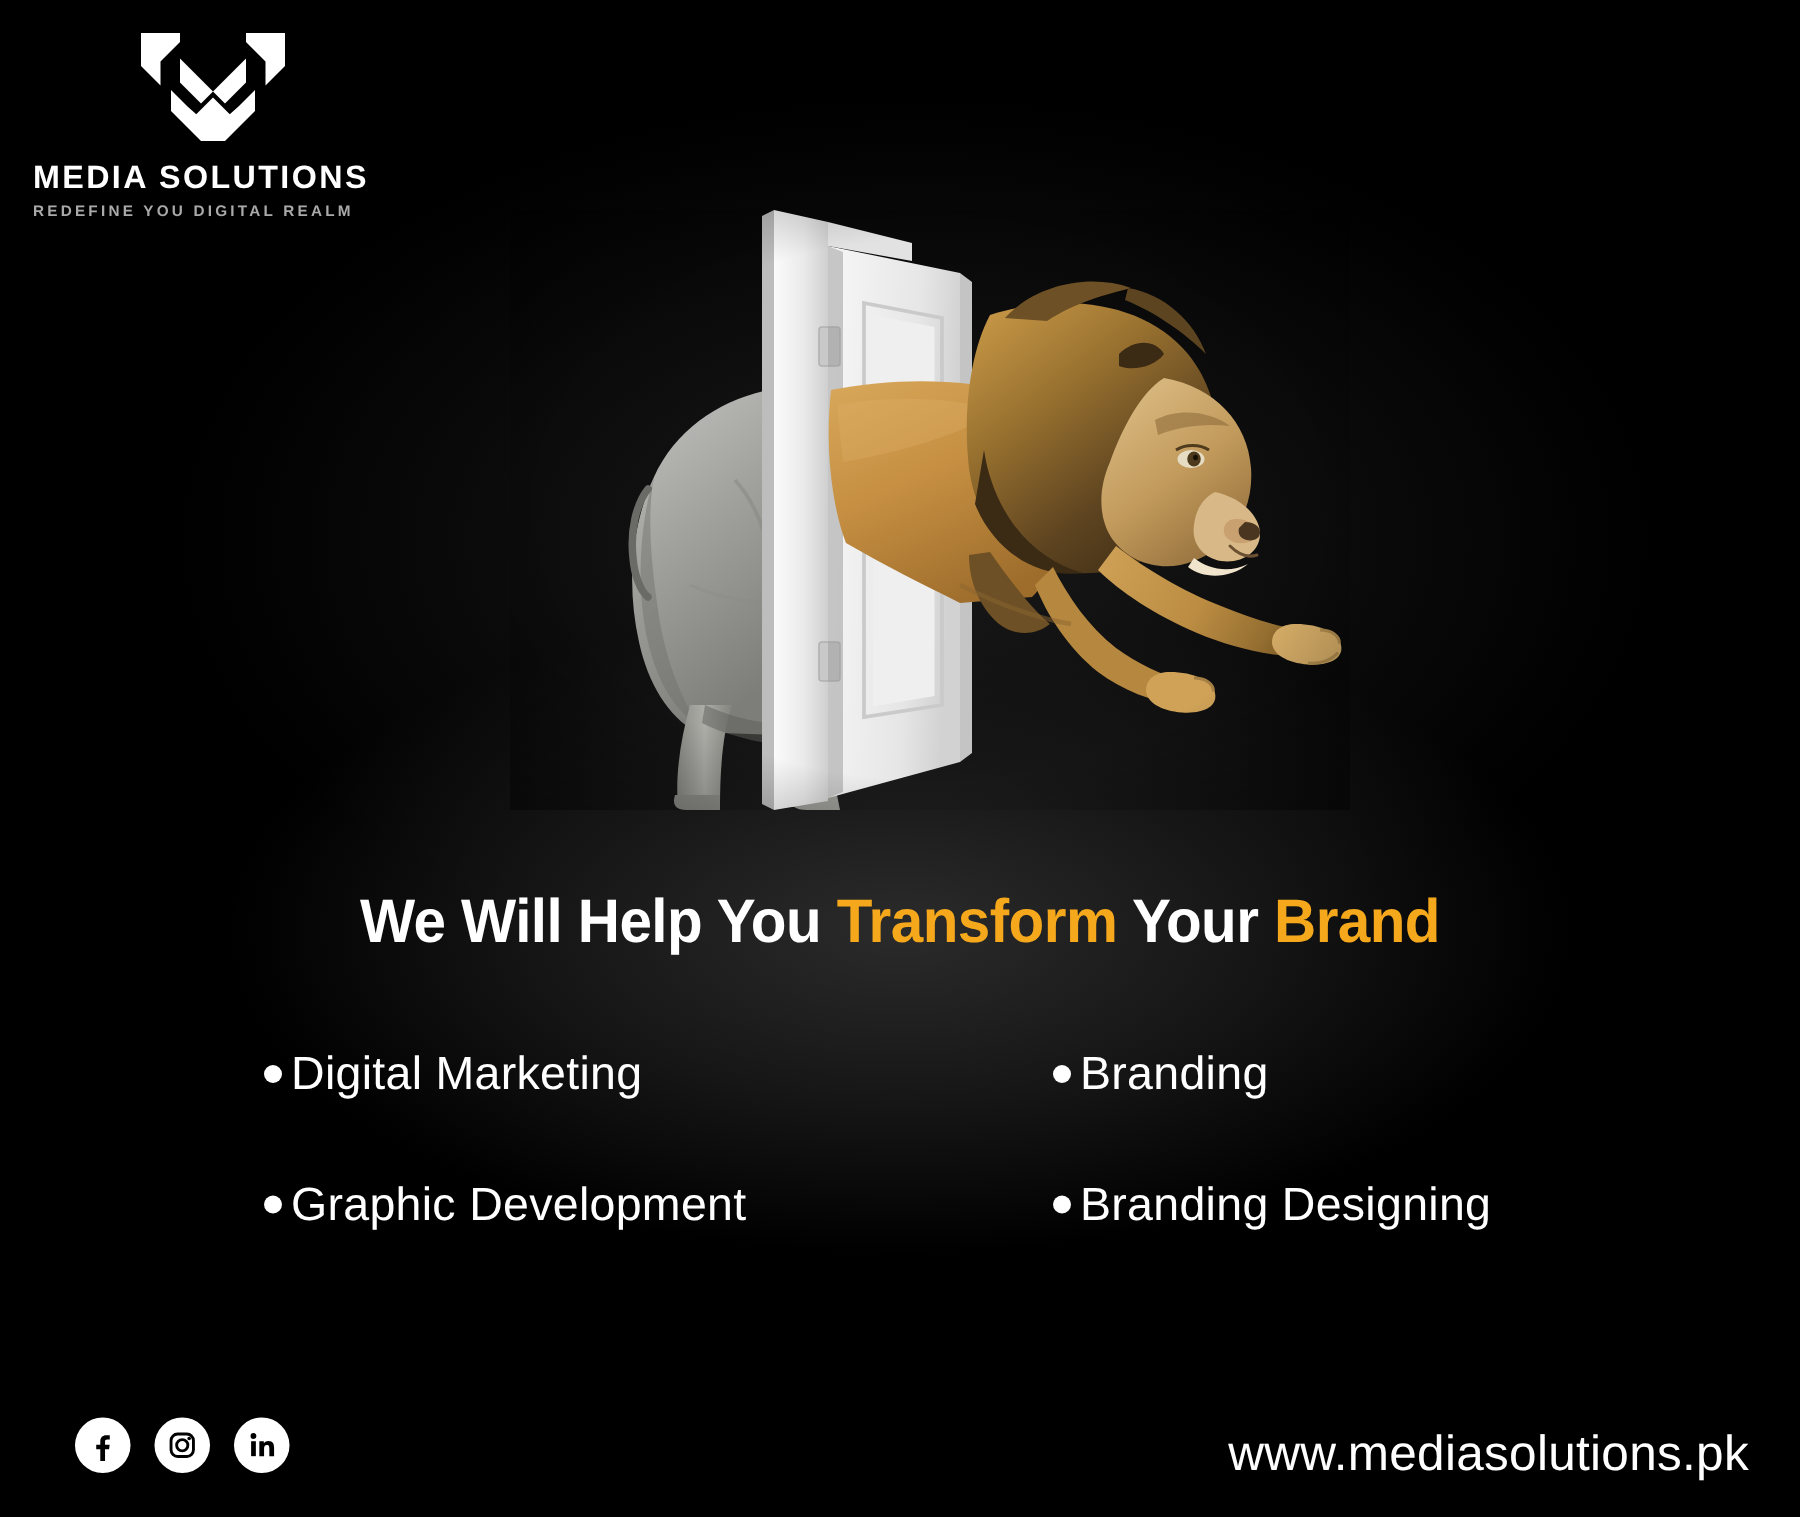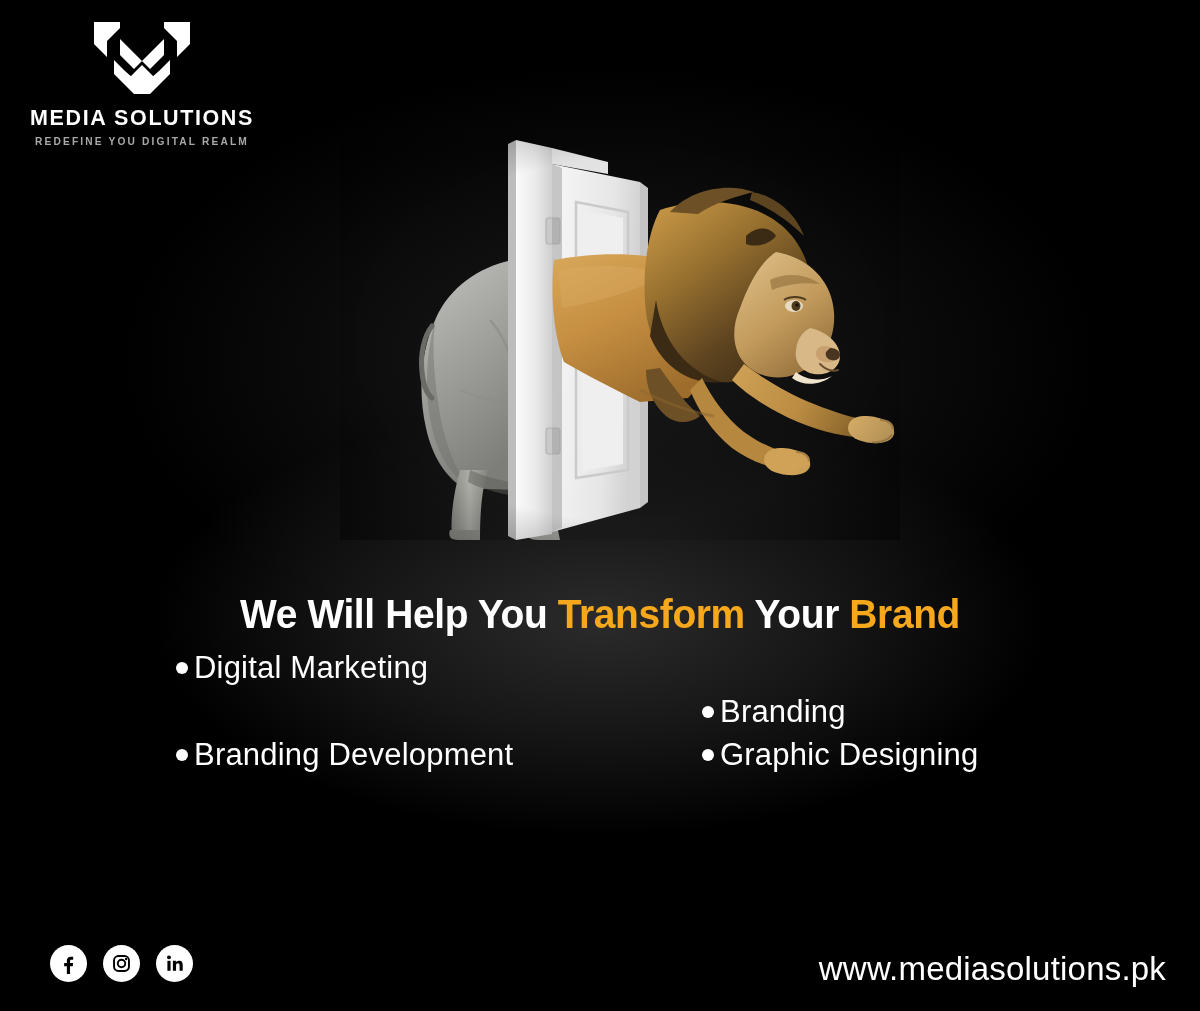--- a/index.html
+++ b/index.html
@@ -26,21 +26,21 @@
       radial-gradient(ellipse 620px 300px at 600px 620px, #2b2b2b 0%, #161616 38%, rgba(0,0,0,0) 72%),
       radial-gradient(ellipse 700px 420px at 610px 360px, #1a1a1a 0%, rgba(0,0,0,0) 70%);
     pointer-events:none;
   }
 
   
   .logo-block {
     position:absolute;
     left:22px; top:14px;
     width:240px;
-    text-align:center;
+    text-align:left;
   }
   .logo-mark {
     width:104px; height:86px;
     margin:0 auto 8px auto;
     display:block;
   }
   .logo-name {
     color:#ffffff;
     font-size:21.5px;
     font-weight:bold;
@@ -78,21 +78,21 @@
     line-height:1.08;
     color:#ffffff;
     white-space:nowrap;
     transform:scaleX(0.95);
   }
   .headline .hl { color:#F5A81C; }
 
   
   .services {
     position:absolute;
-    left:0; top:638px;
+    left:0; top:686px;
     width:1060px;
     height:150px;
   }
   .svc {
     position:absolute;
     display:flex;
     align-items:center;
     color:#ffffff;
     font-size:31px;
     font-weight:normal;
@@ -101,21 +101,21 @@
     white-space:nowrap;
   }
   .svc .dot {
     width:12px; height:12px;
     border-radius:50%;
     background:#ffffff;
     margin-right:6px;
     flex:0 0 auto;
   }
   .svc-r0c0 { left:176px; top:14px; }
-  .svc-r0c1 { left:702px; top:14px;margin-top:44px; }
+  .svc-r0c1 { left:702px; top:14px; }
   .svc-r1c0 { left:176px; top:101px; }
   .svc-r1c1 { left:702px; top:101px; }
 
   
   .socials {
     position:absolute;
     left:50px; top:945px;
     display:flex;
     gap:16px;
   }
@@ -358,25 +358,25 @@
     <div class="svc svc-r0c0">
       <span class="dot"></span>
       <span>Digital Marketing</span>
     </div>
     <div class="svc svc-r0c1">
       <span class="dot"></span>
       <span>Branding</span>
     </div>
     <div class="svc svc-r1c0">
       <span class="dot"></span>
-      <span>Branding Development</span>
+      <span>Graphic Development</span>
     </div>
     <div class="svc svc-r1c1">
       <span class="dot"></span>
-      <span>Graphic Designing</span>
+      <span>Branding Designing</span>
     </div>
   </div>
 
   <div class="socials">
     <div class="social">
       <svg width="23" height="23" viewBox="0 0 24 24">
         <path fill="#000000" d="M13.6 23v-8.2h2.8l0.42-3.2h-3.22V9.54c0-0.93 0.26-1.56 1.59-1.56h1.7V5.12
                  C16.59 5.08 15.58 5 14.41 5c-2.45 0-4.13 1.49-4.13 4.23v2.37H7.46v3.2h2.82V23h3.32z"></path>
       </svg>
     </div>

